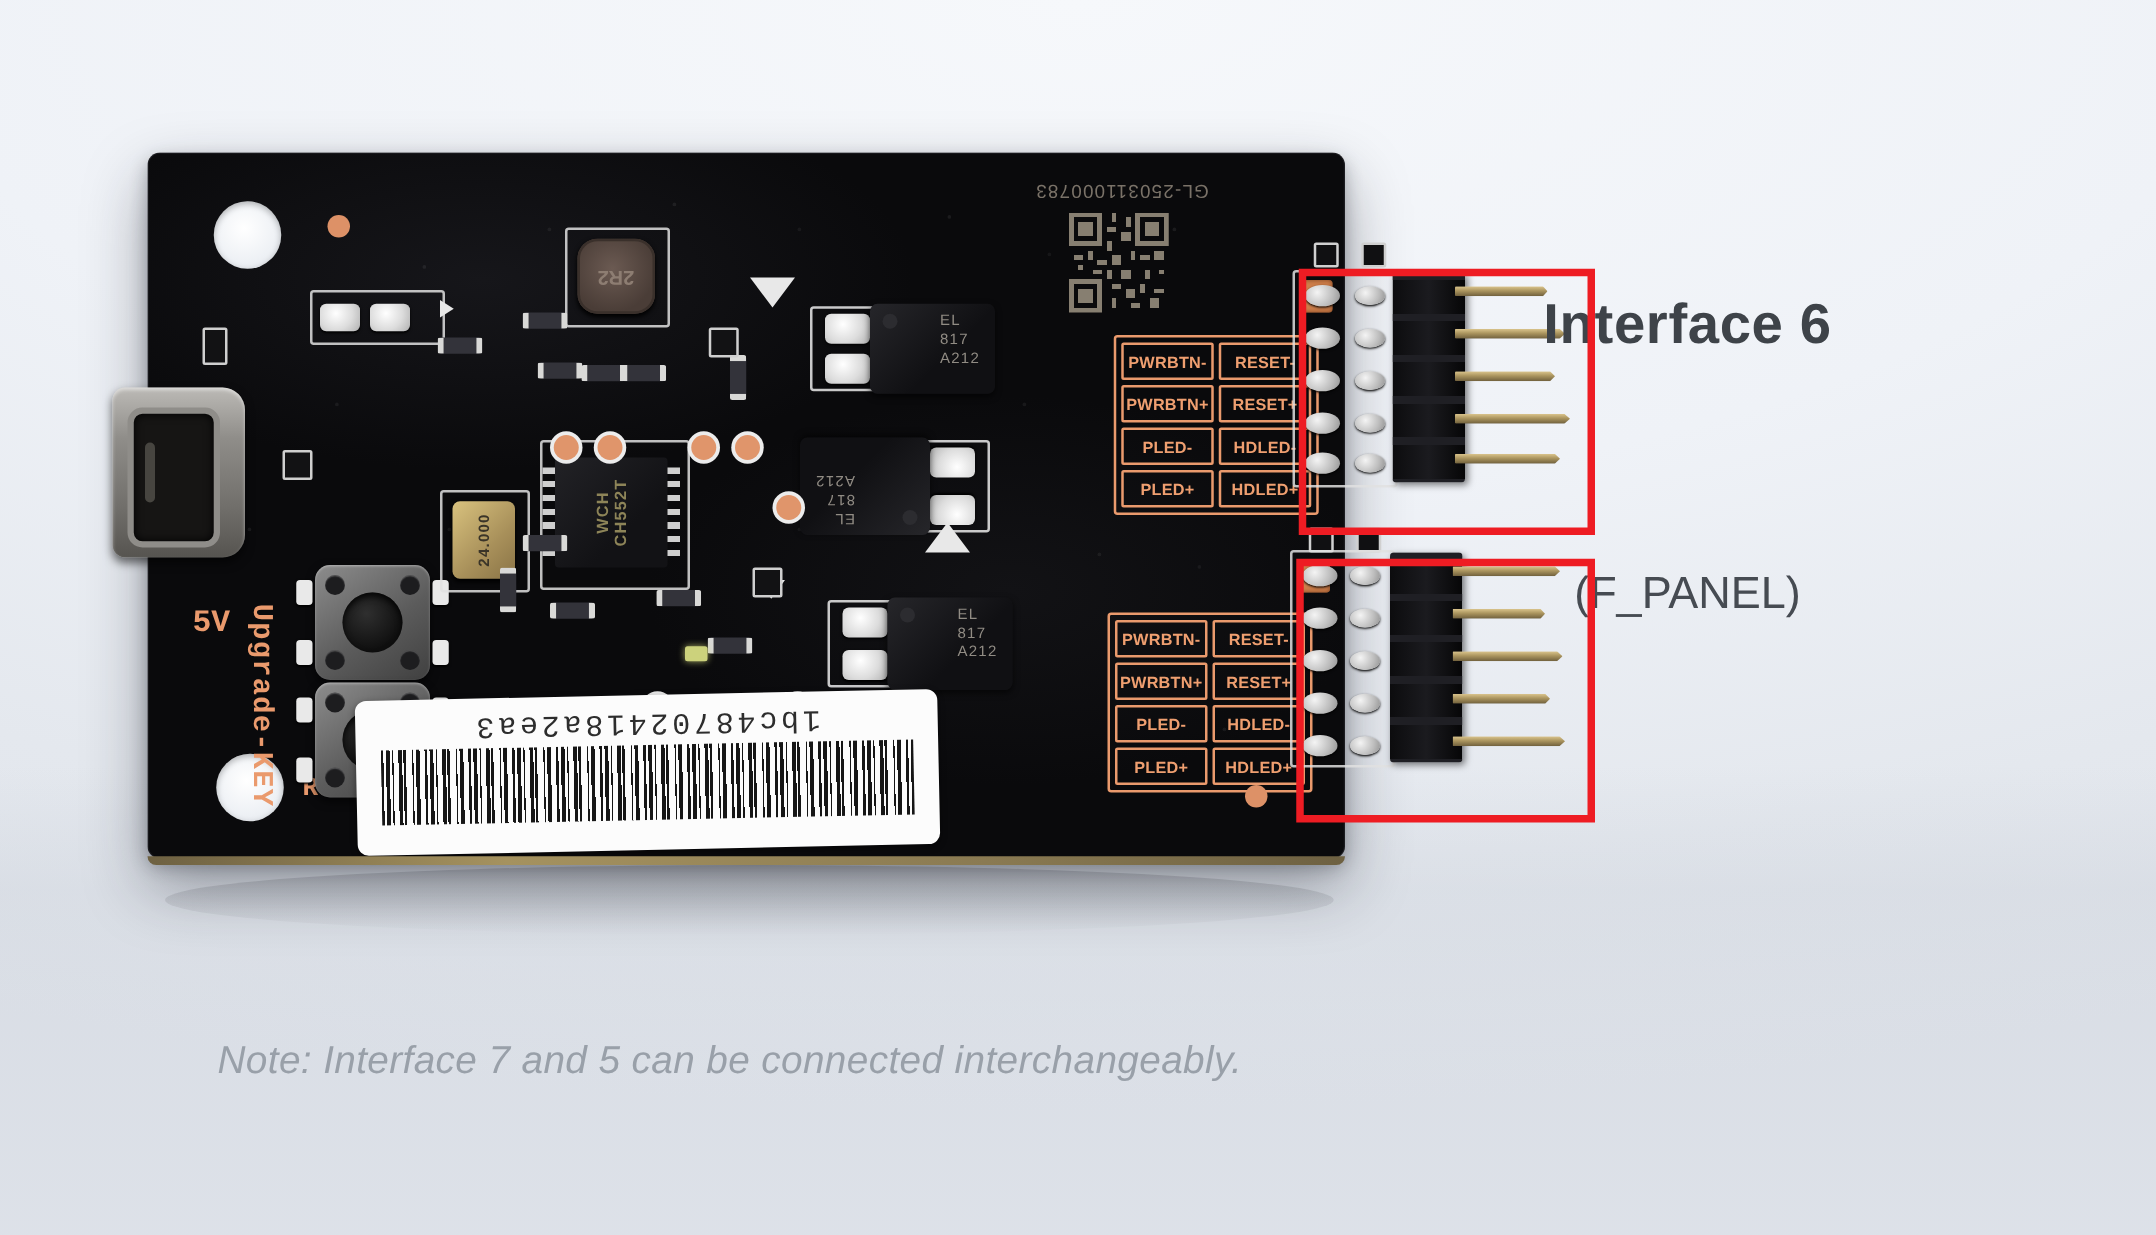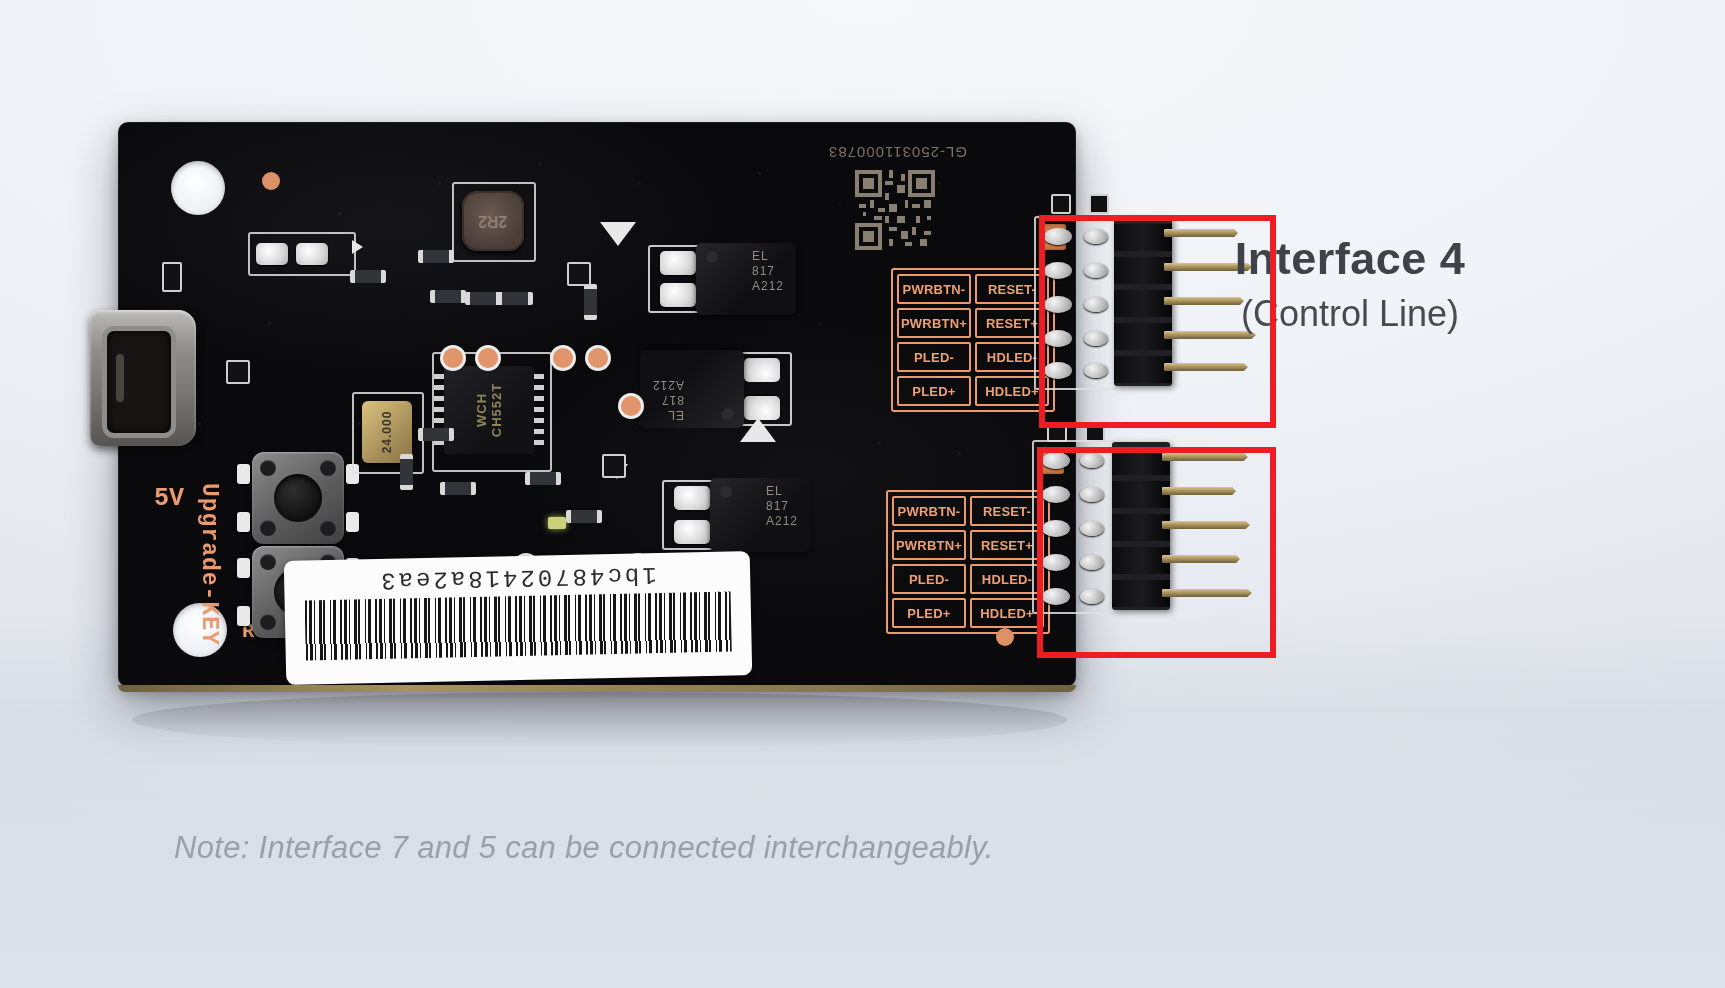--- a/index.html
+++ b/index.html
@@ -371,20 +371,20 @@
         <span class="r180">1bc48702418a2ea3</span>
       </div>
       <div class="barcode"></div>
     </div>
   </div>
 
   <div class="hl" style="left:1039px;top:215px;width:237px;height:213px"></div>
   <div class="hl" style="left:1037px;top:447px;width:239px;height:211px"></div>
 
   <div class="iface" style="left:1190px;top:233px">
-    <div class="t">Interface 4</div>
-    <div class="s">(Control Line)</div>
+    <div class="t">Interface 6</div>
   </div>
   <div class="iface" style="left:1190px;top:445px">
+    <div class="s">(F_PANEL)</div>
   </div>
 
   <div class="note">Note: Interface 7 and 5 can be connected interchangeably.</div>
 </div>
 
 </body></html>

